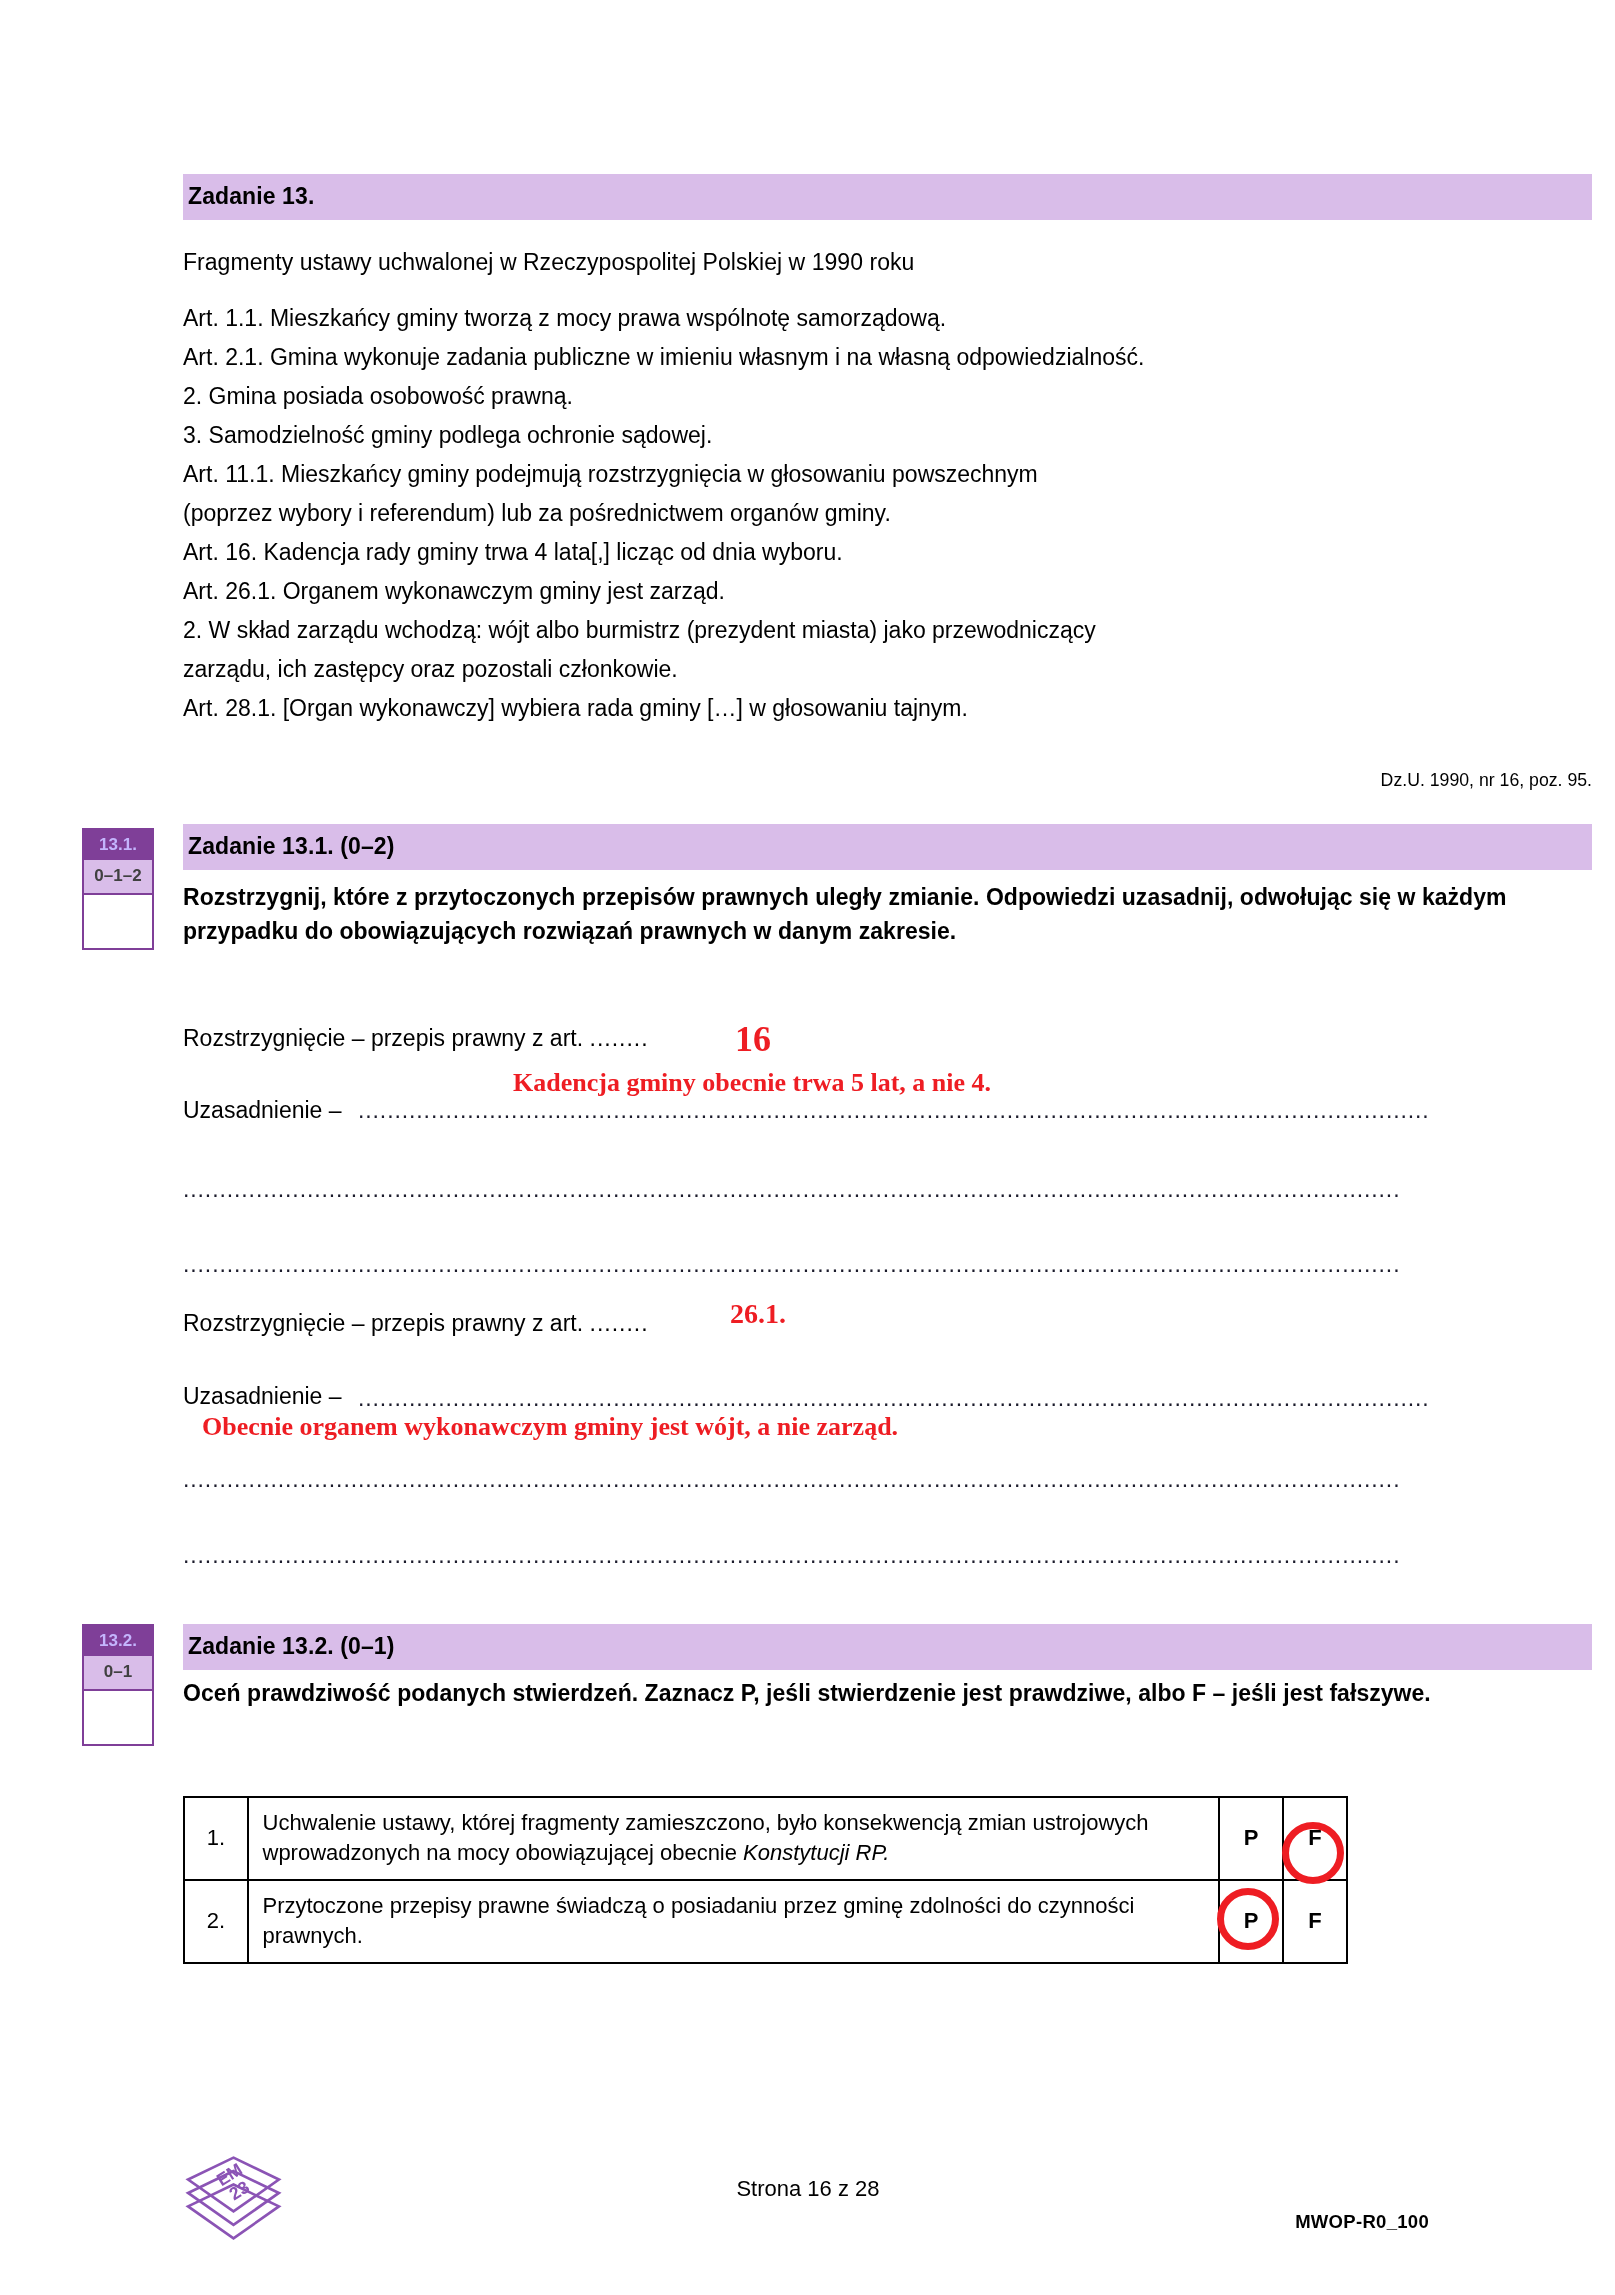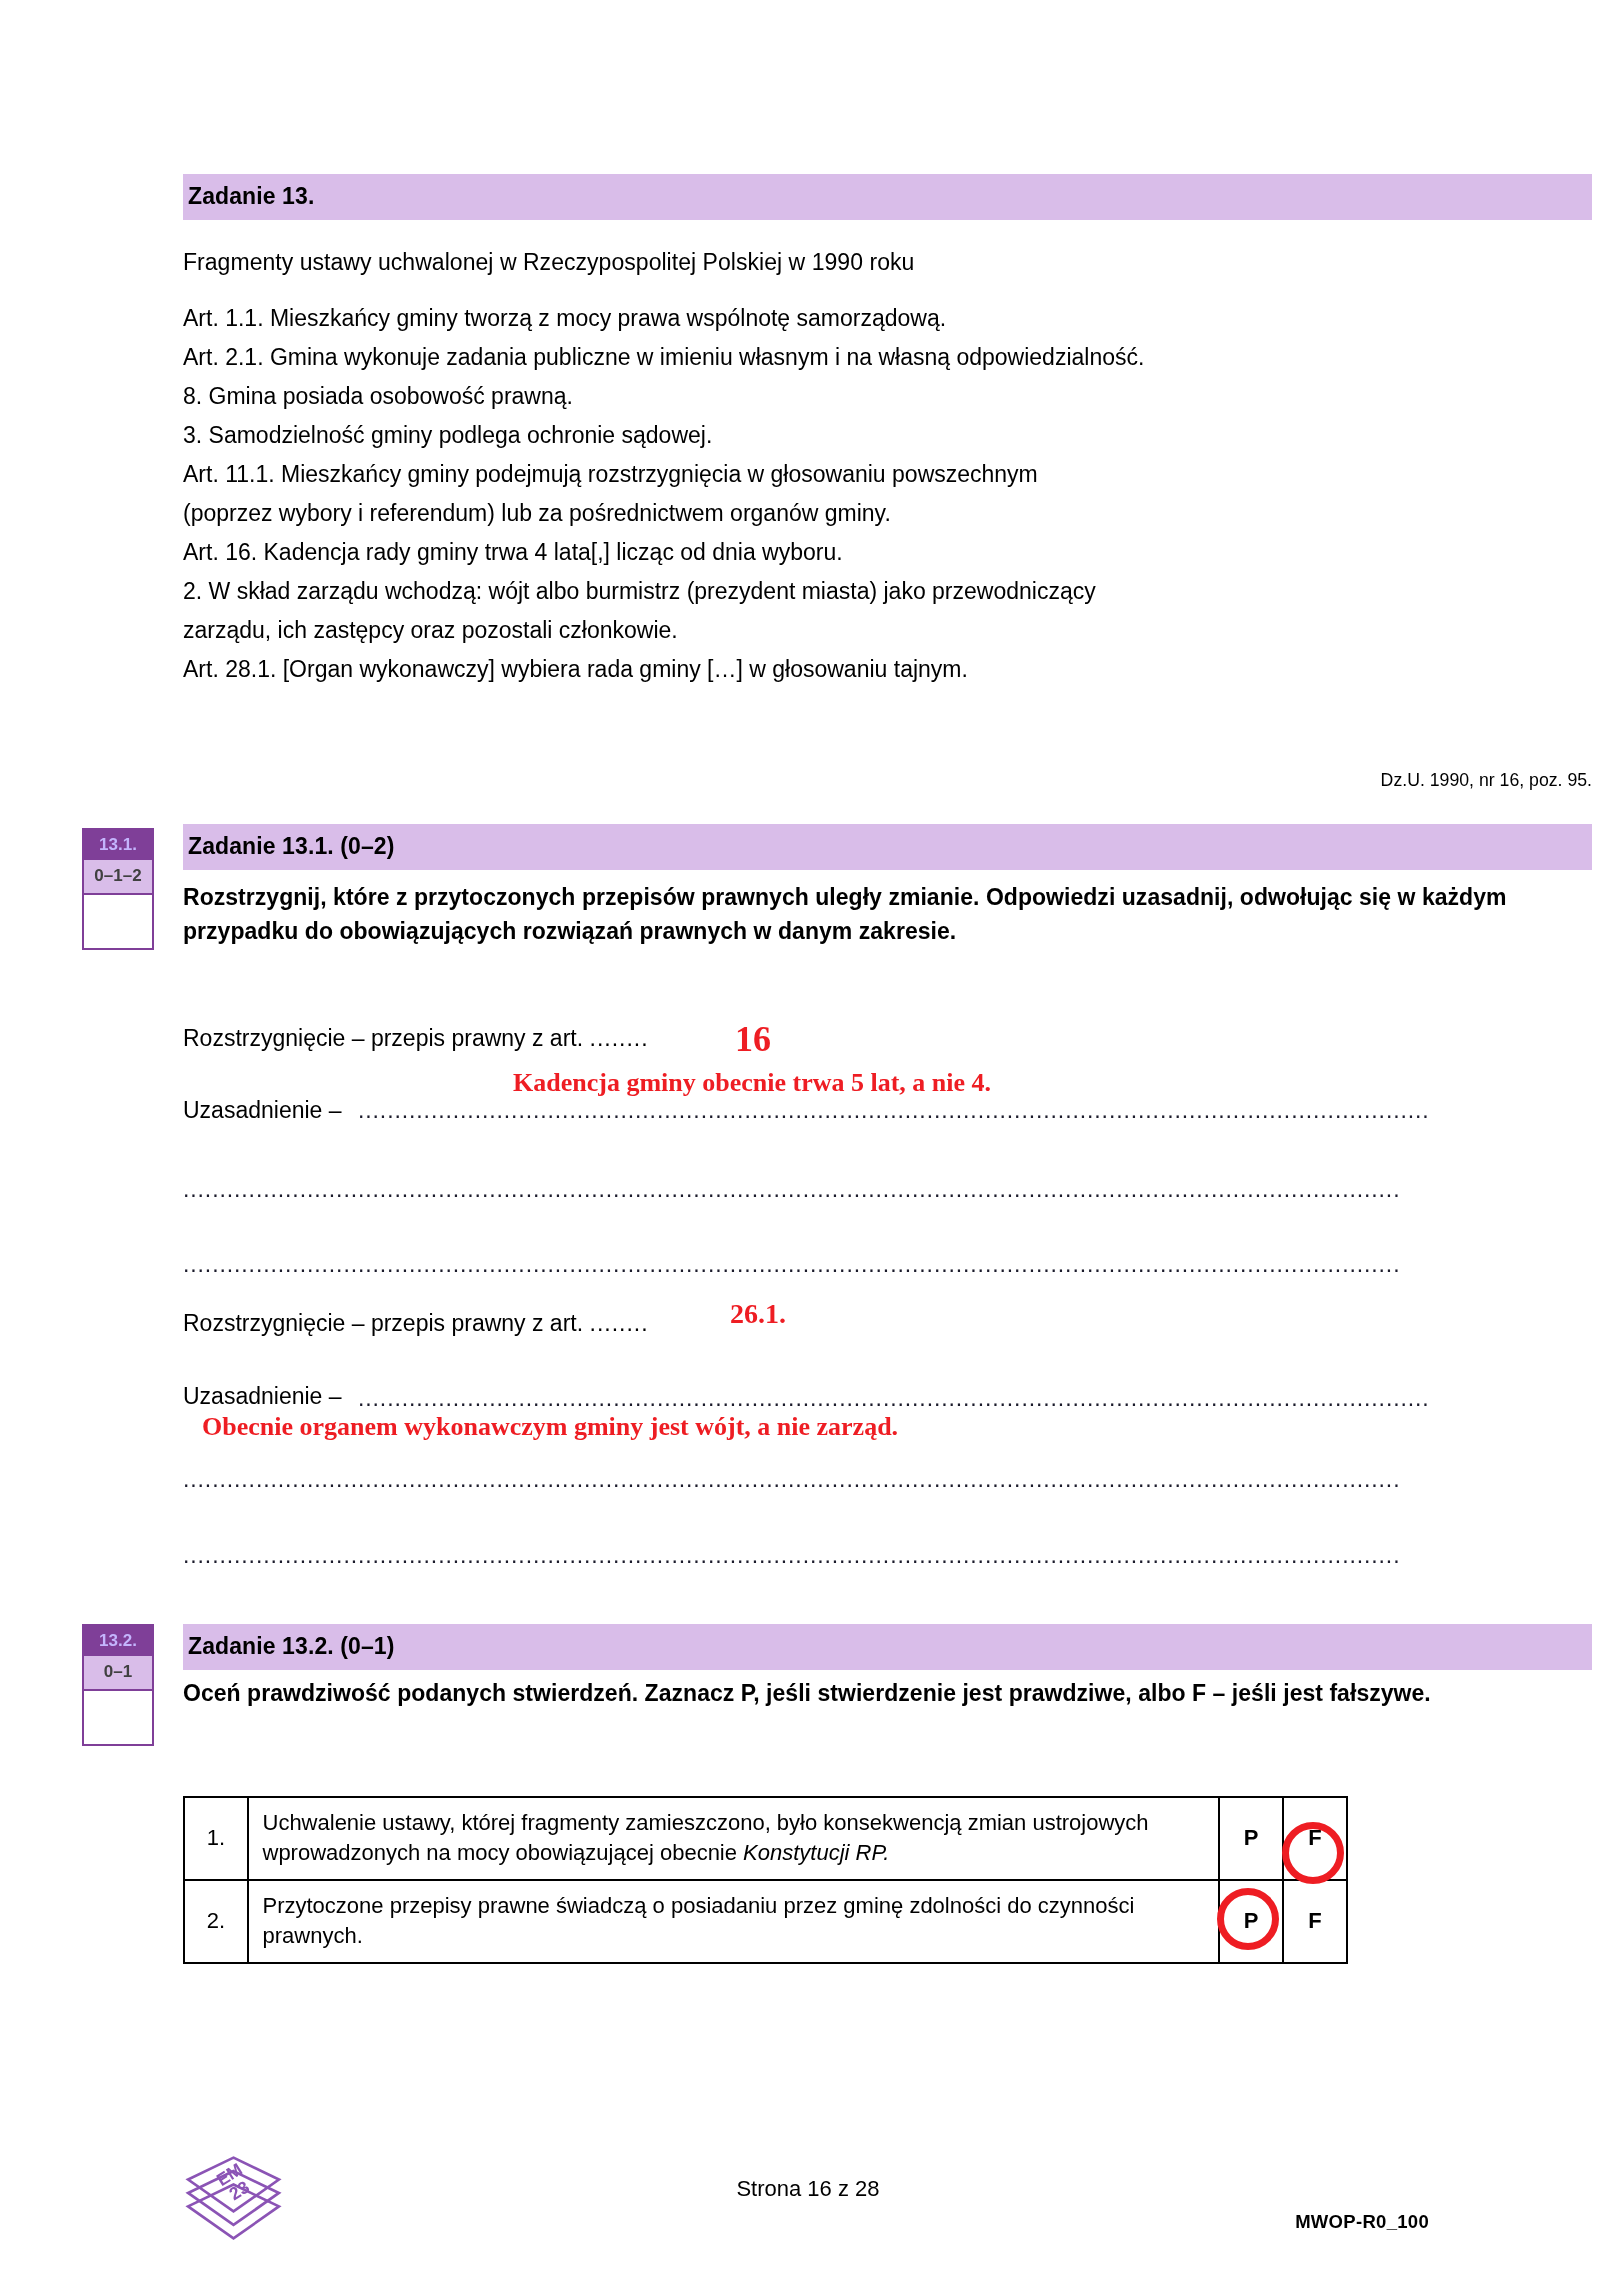--- a/index.html
+++ b/index.html
@@ -201,25 +201,26 @@
 
 <div class="page">
 
   <div class="content task-banner" style="top:174px;">Zadanie 13.</div>
 
   <div class="content para" style="top:247px;">Fragmenty ustawy uchwalonej w Rzeczypospolitej Polskiej w 1990 roku</div>
 
   <div class="content para-block" style="top:299px;">
     <div class="line">Art. 1.1. Mieszkańcy gminy tworzą z mocy prawa wspólnotę samorządową.</div>
     <div class="line">Art. 2.1. Gmina wykonuje zadania publiczne w imieniu własnym i na własną odpowiedzialność.</div>
-    <div class="line">8. Gmina posiada osobowość prawną.</div>
+    <div class="line">2. Gmina posiada osobowość prawną.</div>
     <div class="line">3. Samodzielność gminy podlega ochronie sądowej.</div>
     <div class="line">Art. 11.1. Mieszkańcy gminy podejmują rozstrzygnięcia w głosowaniu powszechnym</div>
     <div class="line">(poprzez wybory i referendum) lub za pośrednictwem organów gminy.</div>
     <div class="line">Art. 16. Kadencja rady gminy trwa 4 lata[,] licząc od dnia wyboru.</div>
+    <div class="line">Art. 26.1. Organem wykonawczym gminy jest zarząd.</div>
     <div class="line">2. W skład zarządu wchodzą: wójt albo burmistrz (prezydent miasta) jako przewodniczący</div>
     <div class="line">zarządu, ich zastępcy oraz pozostali członkowie.</div>
     <div class="line">Art. 28.1. [Organ wykonawczy] wybiera rada gminy […] w głosowaniu tajnym.</div>
   </div>
 
   <div class="content source" style="top:772px;">Dz.U. 1990, nr 16, poz. 95.</div>
 
   <div class="scorebox" style="left:82px; top:828px;">
     <div class="sb-head">13.1.</div>
     <div class="sb-pts">0–1–2</div>

